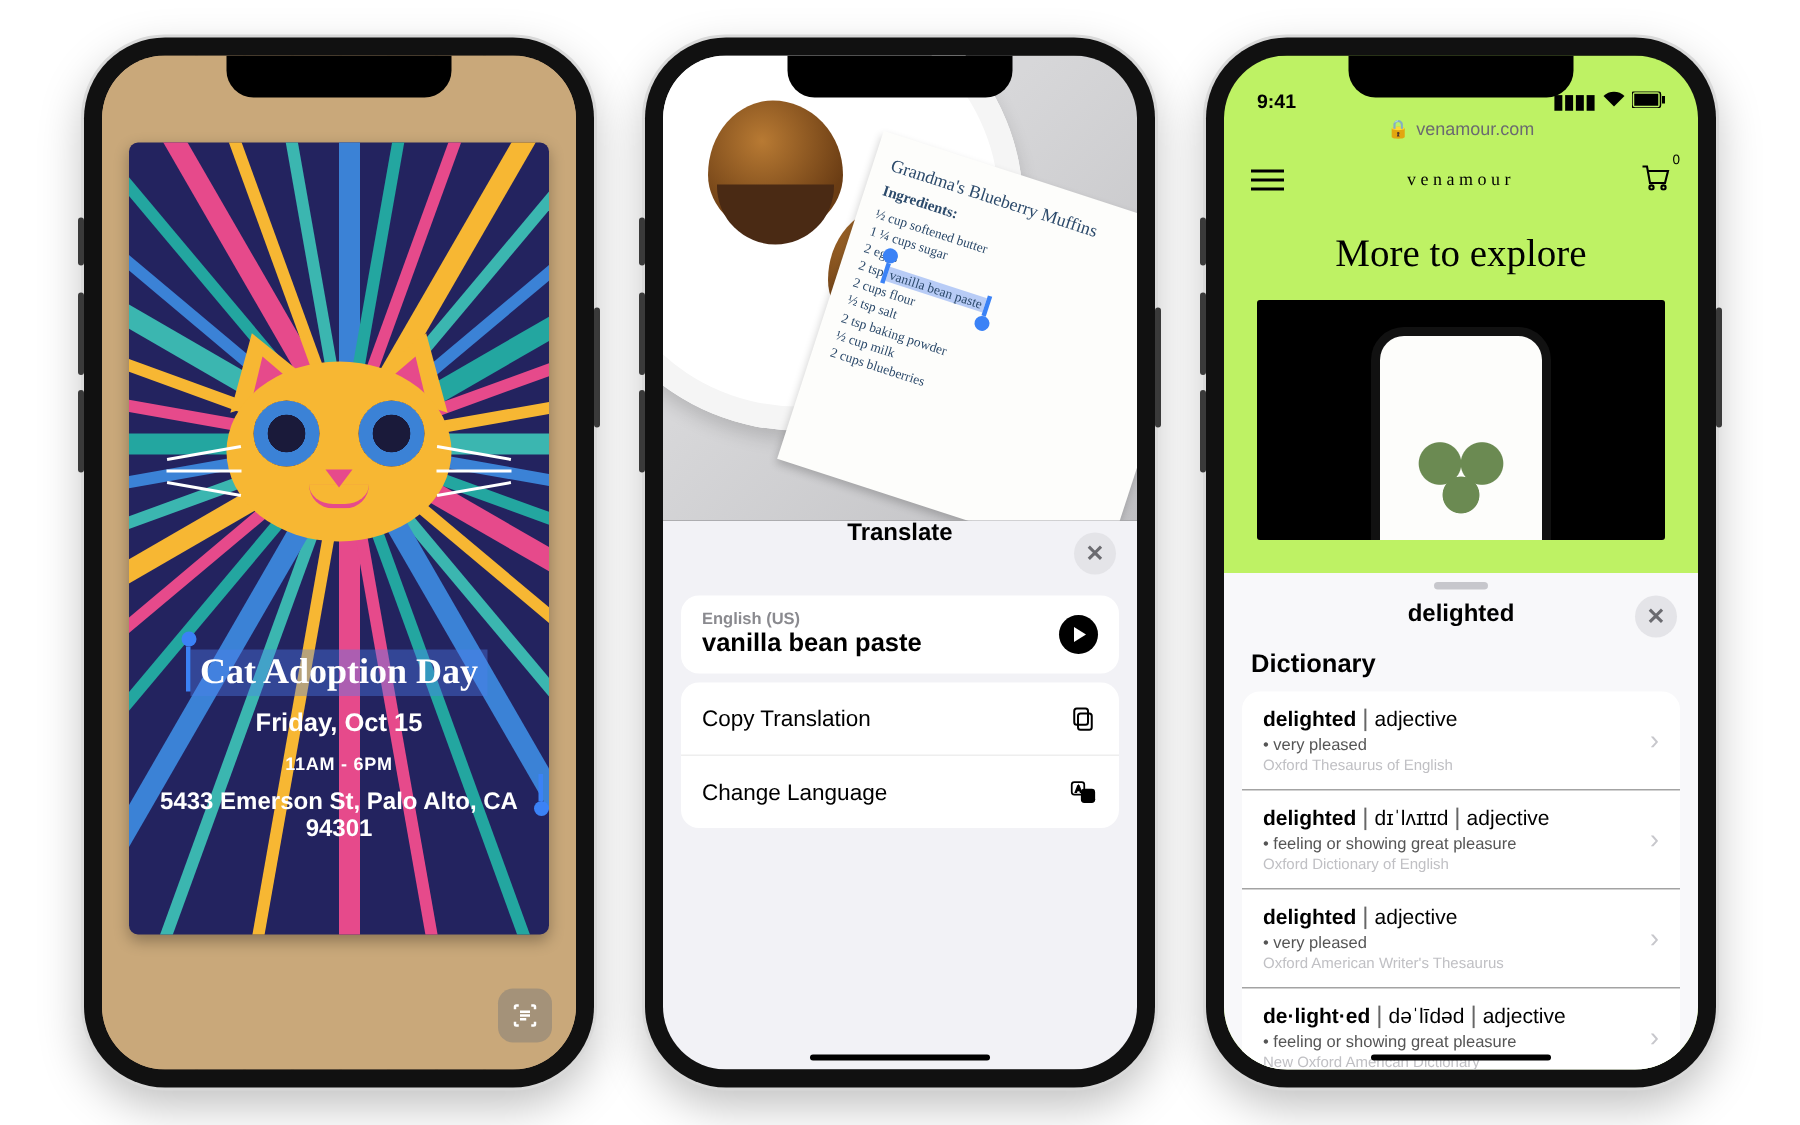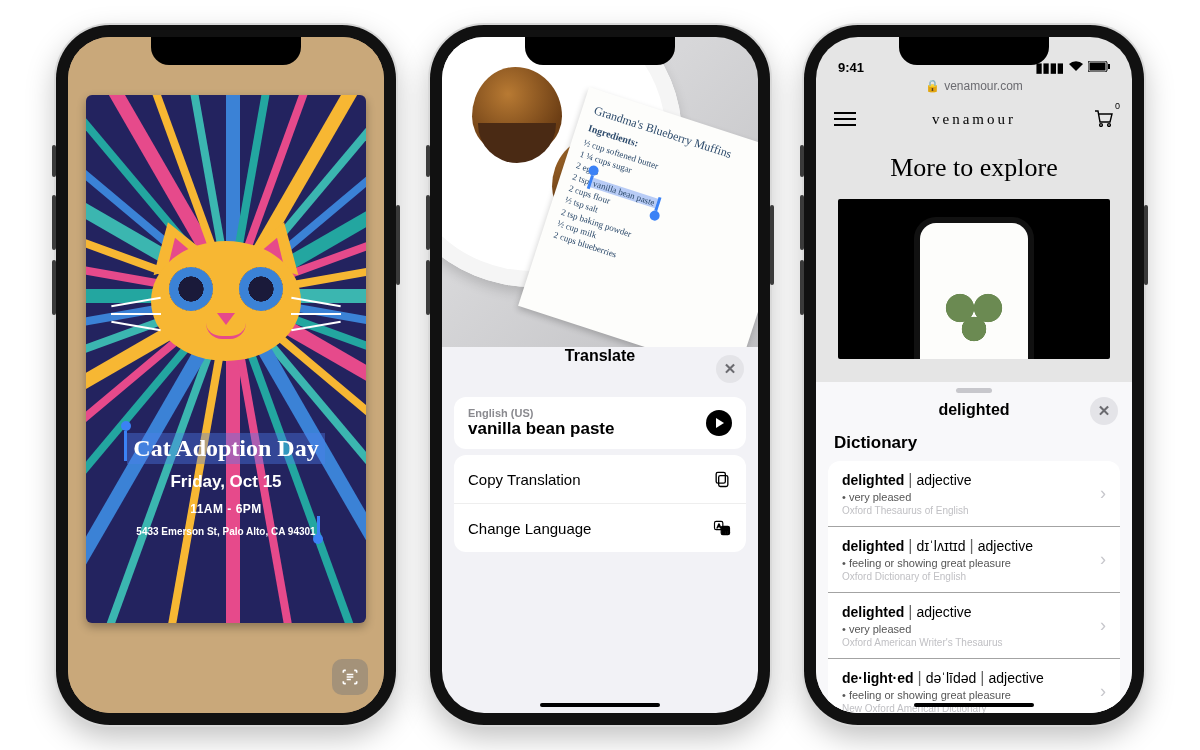--- a/index.html
+++ b/index.html
@@ -95,21 +95,21 @@
     font-weight:800; font-size:24px;
     background:rgba(80,130,240,.38); padding:2px 6px; display:inline-block;
     position:relative;
     font-family:Liberation Serif, serif;
   }
   .sel-caret { width:3px; height:30px; background:#3b82f6; position:absolute; }
   .sel-caret::before { content:""; position:absolute; width:10px; height:10px; border-radius:50%; background:#3b82f6; left:-3.5px; }
   .sel-caret.start::before { top:-10px; } .sel-caret.end::before { bottom:-10px; }
   .poster-sub { font-weight:700; font-size:17px; margin-top:8px; }
   .poster-time { font-weight:800; font-size:12px; letter-spacing:.5px; margin-top:10px; }
-  .poster-addr { font-weight:700; font-size:10px; margin-top:10px; position:relative; display:inline-block;}
+  .poster-addr { font-weight:700; font-size:16px; margin-top:10px; position:relative; display:inline-block;}
   .livetext-btn {
     position:absolute; right:16px; bottom:18px; width:36px; height:36px;
     border-radius:10px; background:rgba(120,120,120,.45);
     display:flex; align-items:center; justify-content:center; color:#fff;
   }
   .livetext-btn svg { width:20px; height:20px; }
 
   
   .p2-top {
     position:absolute; left:0; right:0; top:0; height:310px;
@@ -165,30 +165,30 @@
   .play-btn { width:26px; height:26px; border-radius:50%; display:flex; align-items:center; justify-content:center; }
   .play-btn.black { background:#000; color:#fff; }
   .play-btn.blue { background:#0a7aff; color:#fff; }
   .card2 { background:#fff; border-radius:12px; margin:6px 12px;text-align:right; }
   .arow { padding:14px 14px; display:flex; justify-content:space-between; align-items:center; font-size:15px; font-weight:500; }
   .arow + .arow { border-top:1px solid #eee; }
   .arow svg { width:20px; height:20px; }
 
   
   .p3-top {
-    position:absolute; inset:0; background:#e5e5e5;
+    position:absolute; inset:0; background:#bef264;
   }
   .status-bar { height:40px; display:flex; justify-content:space-between; align-items:flex-end;
     padding:0 22px 2px; font-size:13px; font-weight:700; }
   .status-right { display:flex; gap:4px; align-items:center; }
   .url-bar { display:flex; justify-content:center; align-items:center; gap:4px; font-size:12px; color:#6b6b70; padding:2px 0 6px; }
   .site-hdr { display:flex; justify-content:space-between; align-items:center; padding:8px 18px; }
   .hamburger { width:22px; height:14px; display:flex; flex-direction:column; justify-content:space-between;}
   .hamburger span{height:2px;background:#000;}
-  .brand { font-family: Georgia, serif; letter-spacing:3px; font-size:15px; }
+  .brand { font-family: Georgia, serif; letter-spacing:3px; font-size:12px; }
   .cart-icon { position:relative; }
   .headline { font-family: Georgia, "Times New Roman", serif; font-size:26px; text-align:center; margin-top:14px;}
   .prod { margin:16px 22px 0; background:#000; height:160px; border-radius:2px; position:relative; overflow:hidden;}
   .prod .inner-phone { position:absolute; left:50%; top:18px; transform:translateX(-50%); width:120px; height:210px; background:#111; border-radius:22px; padding:6px;}
   .prod .inner-screen{ width:100%; height:100%; background:#fdfdfb; border-radius:16px; display:flex; align-items:center; justify-content:center;}
   .leaves { width:70px; height:70px; background:
     radial-gradient(circle at 30% 30%, #6b8a52 0 20%, transparent 21%),
     radial-gradient(circle at 70% 30%, #6b8a52 0 20%, transparent 21%),
     radial-gradient(circle at 50% 60%, #6b8a52 0 22%, transparent 23%);
   }

